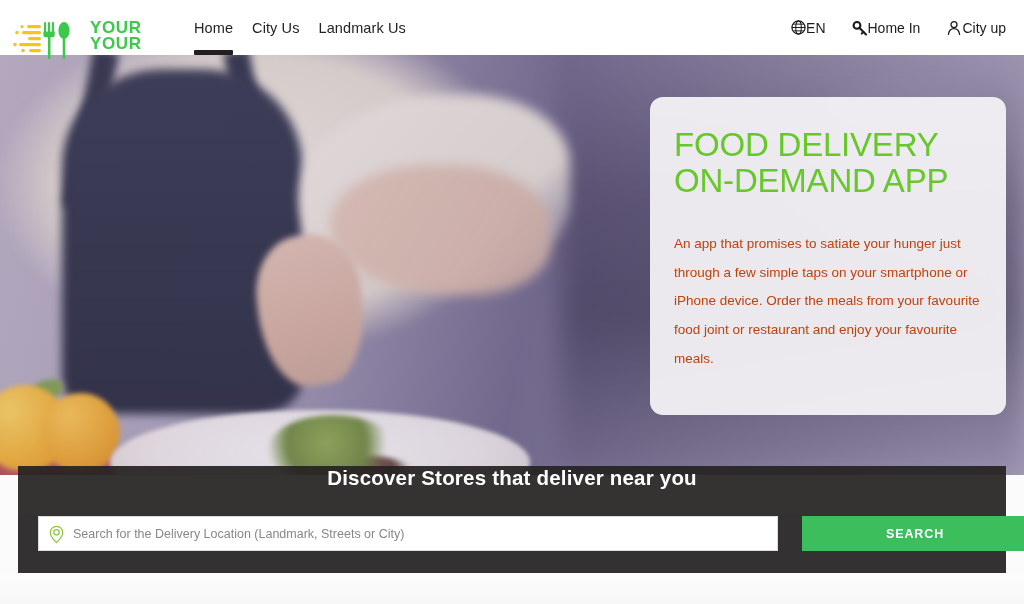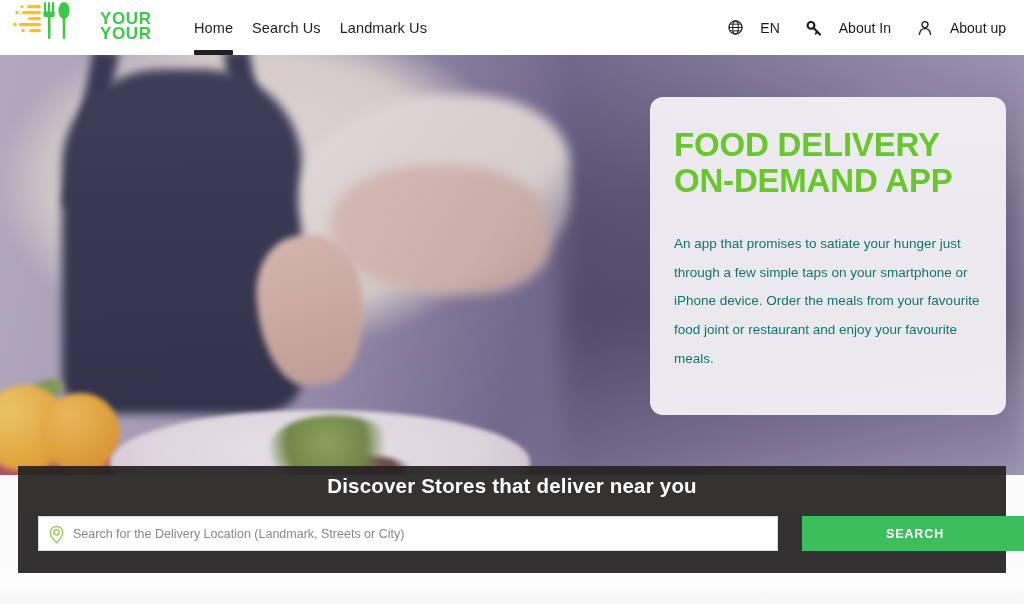--- a/index.html
+++ b/index.html
@@ -12,22 +12,22 @@
   }
 
   .page { position:relative; width:1024px; height:604px; background:#fbfbfb; }
 
   
   .header {
     position:absolute; top:0; left:0; width:1024px; height:55px;
     background:#ffffff; z-index:30;
   }
   .logo-wrap {
-    position:absolute; left:13px; top:0;
-    display:flex; align-items:flex-end; gap:23px;
+    position:absolute; left:13px; top:20px;
+    display:flex; align-items:flex-start; gap:13px;
   }
   .logo-mark { width:64px; height:42px; display:block; }
   .logo-text {
     font-size:17px; font-weight:bold; line-height:0.92;
     color:#3cc84a; letter-spacing:0.6px;
   }
   .logo-text span { display:block; }
 
   .nav {
     position:absolute; left:194px; top:0; height:55px;
@@ -40,21 +40,21 @@
   .nav-item.active::after {
     content:""; position:absolute; left:0; right:0; bottom:0;
     height:5px; background:#231f20; border-radius:1px;
   }
 
   .header-right {
     position:absolute; right:18px; top:0; height:55px;
     display:flex; align-items:center; gap:26px;
   }
   .hr-item {
-    display:flex; align-items:center; gap:17px;
+    display:flex; align-items:center; gap:0;
     font-size:14px; color:#1b1b1b; cursor:pointer;
   }
   .hr-item svg { display:block; }
 
   
   .hero {
     position:absolute; top:55px; left:0; width:1024px; height:420px;
     overflow:hidden; background:#8b82a0;
   }
   
@@ -159,40 +159,40 @@
   }
 
   
   .hero-card {
     position:absolute; left:650px; top:42px; width:356px; height:318px;
     background:rgba(246,244,248,0.93);
     border-radius:13px;
     padding:30px 26px 0 24px;
   }
   .hero-title {
-    font-size:33px; font-weight:bold; line-height:1.08;
+    font-size:33px; font-weight:normal; line-height:1.08;
     color:#67c72b; letter-spacing:-0.2px; text-transform:uppercase;
   }
   .hero-desc {
     margin-top:32px;
-    font-size:13.5px; line-height:2.12; color:#0f766e;
+    font-size:13.5px; line-height:2.12; color:#c2410c;
   }
 
   
   .search-panel {
     position:absolute; left:18px; top:466px; width:988px; height:107px;
     background:rgba(38,34,34,0.93);
     z-index:20;
   }
   .search-panel-solid {
     position:absolute; left:0; top:48px; width:988px; height:59px;
     background:#333131;
   }
   .search-title {
-    position:absolute; left:0; top:8px; width:988px;
+    position:absolute; left:0; top:0; width:988px;
     text-align:center; font-size:20.5px; font-weight:bold;
     color:#ffffff; letter-spacing:0.2px;
   }
   .search-row {
     position:absolute; left:20px; top:50px;
     display:flex; align-items:stretch; gap:24px;
   }
   .search-field {
     position:relative; width:740px; height:35px;
     background:#ffffff; border:1px solid #dcdcdc;
@@ -249,21 +249,21 @@
         </g>
       </svg>
       <div class="logo-text" style="color: rgb(60, 200, 74);">
         <span>YOUR</span>
         <span>YOUR</span>
       </div>
     </div>
 
     <nav class="nav">
       <div class="nav-item active">Home</div>
-      <div class="nav-item">Search Us</div>
+      <div class="nav-item">City Us</div>
       <div class="nav-item">Landmark Us</div>
     </nav>
 
     <div class="header-right">
 
       <div class="hr-item">
         <svg width="15" height="15" viewBox="0 0 16 16">
           <circle cx="8" cy="8" r="7" fill="none" stroke="#1b1b1b" stroke-width="1.3"></circle>
           <ellipse cx="8" cy="8" rx="3" ry="7" fill="none" stroke="#1b1b1b" stroke-width="1.1"></ellipse>
           <line x1="1" y1="8" x2="15" y2="8" stroke="#1b1b1b" stroke-width="1.1"></line>
@@ -272,29 +272,29 @@
         </svg>
         <span>EN</span>
       </div>
 
       <div class="hr-item">
         <svg width="16" height="16" viewBox="0 0 16 16">
           <circle cx="5" cy="5.4" r="3.4" fill="none" stroke="#1b1b1b" stroke-width="2.1"></circle>
           <path d="M7.3 7.8 L14 14.4" stroke="#1b1b1b" stroke-width="2.1" stroke-linecap="round"></path>
           <path d="M11.4 11.9 L9.7 13.6" stroke="#1b1b1b" stroke-width="2" stroke-linecap="round"></path>
         </svg>
-        <span>About In</span>
+        <span>Home In</span>
       </div>
 
       <div class="hr-item">
         <svg width="16" height="16" viewBox="0 0 16 16">
           <circle cx="8" cy="4.6" r="3" fill="none" stroke="#1b1b1b" stroke-width="1.3"></circle>
           <path d="M2.4 14.4 C3 10.4 5.3 8.6 8 8.6 C10.7 8.6 13 10.4 13.6 14.4" fill="none" stroke="#1b1b1b" stroke-width="1.3" stroke-linecap="round"></path>
         </svg>
-        <span>About up</span>
+        <span>City up</span>
       </div>
 
     </div>
   </div>
 
   <div class="hero">
     <div class="hero-bg"></div>
     <div class="hero-shelf"></div>
     <div class="chef-coat"></div>
     <div class="apron-strapL"></div>

